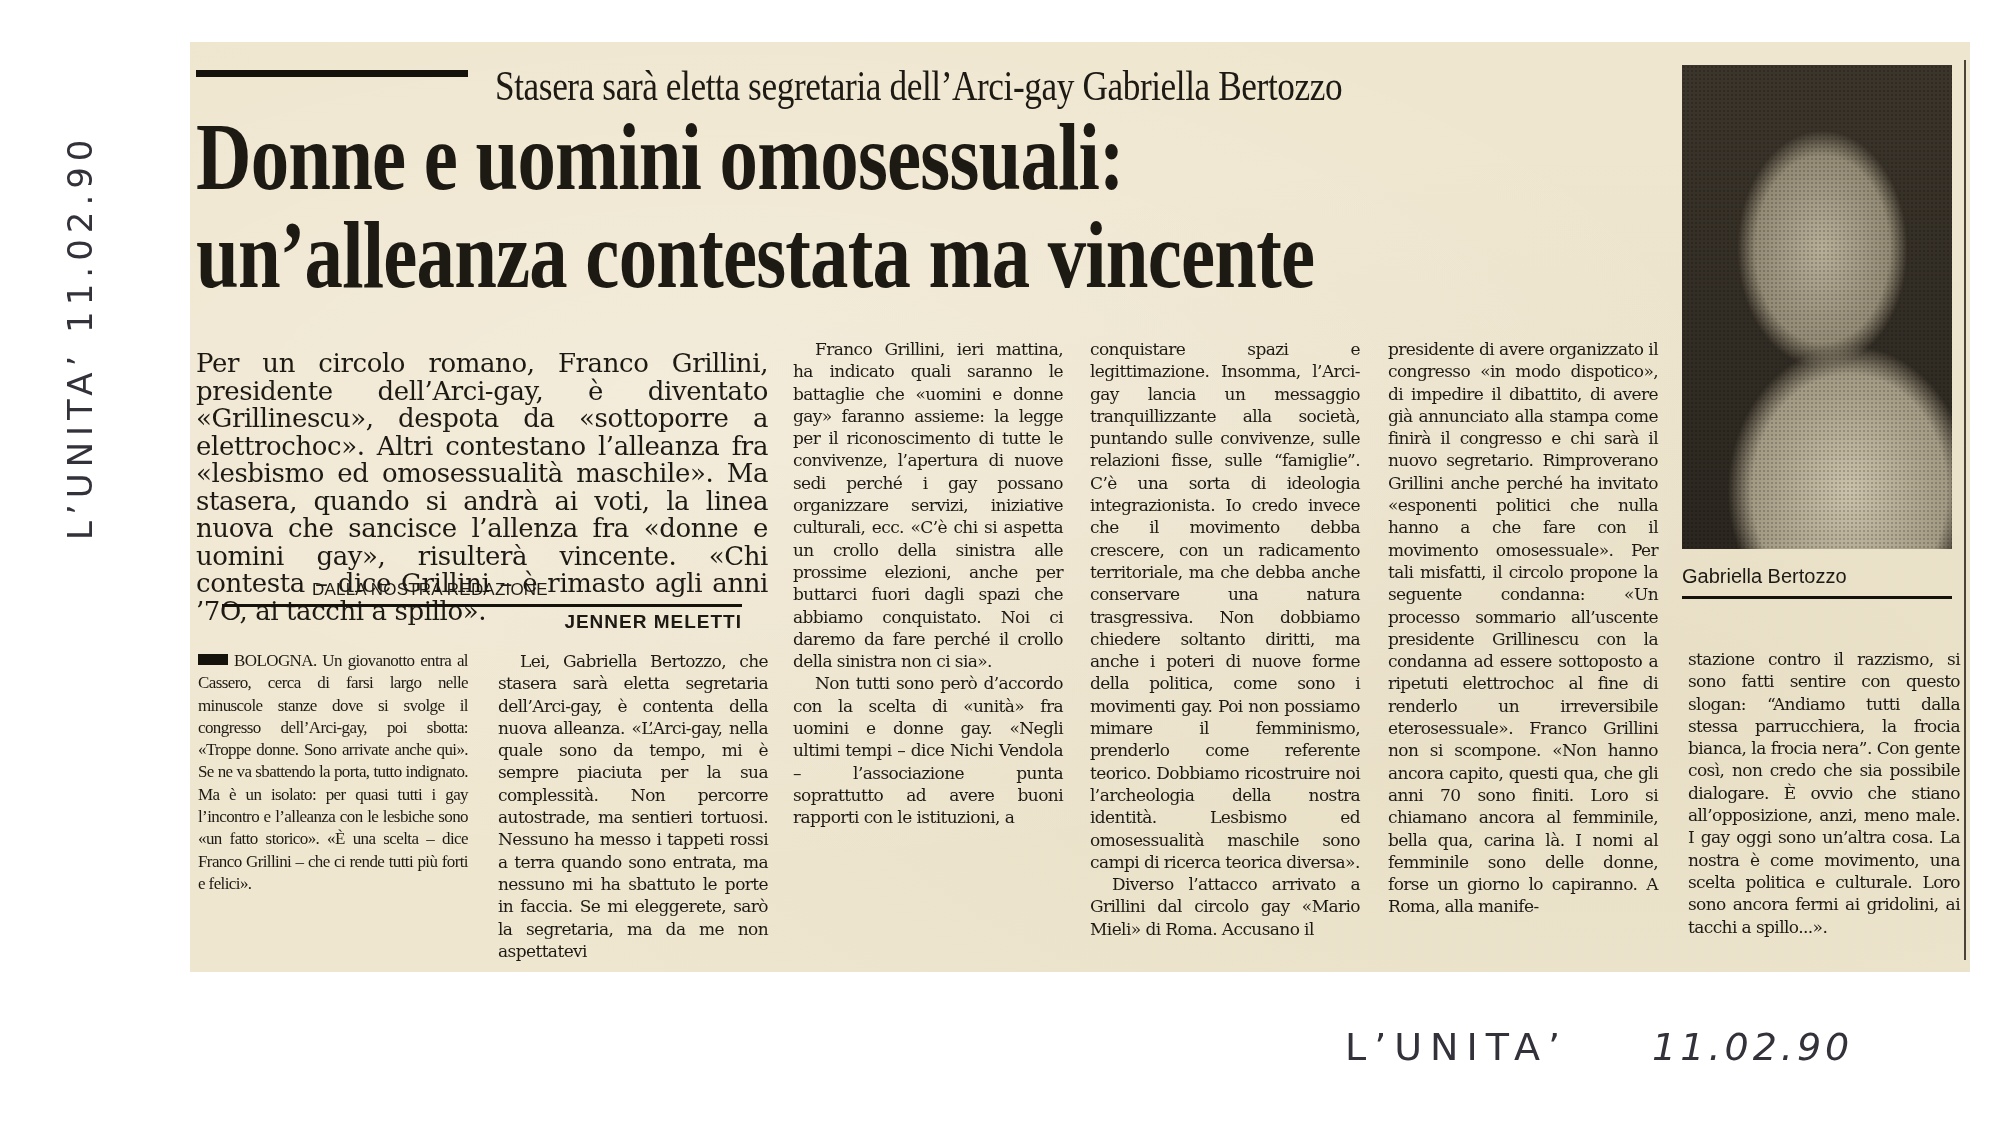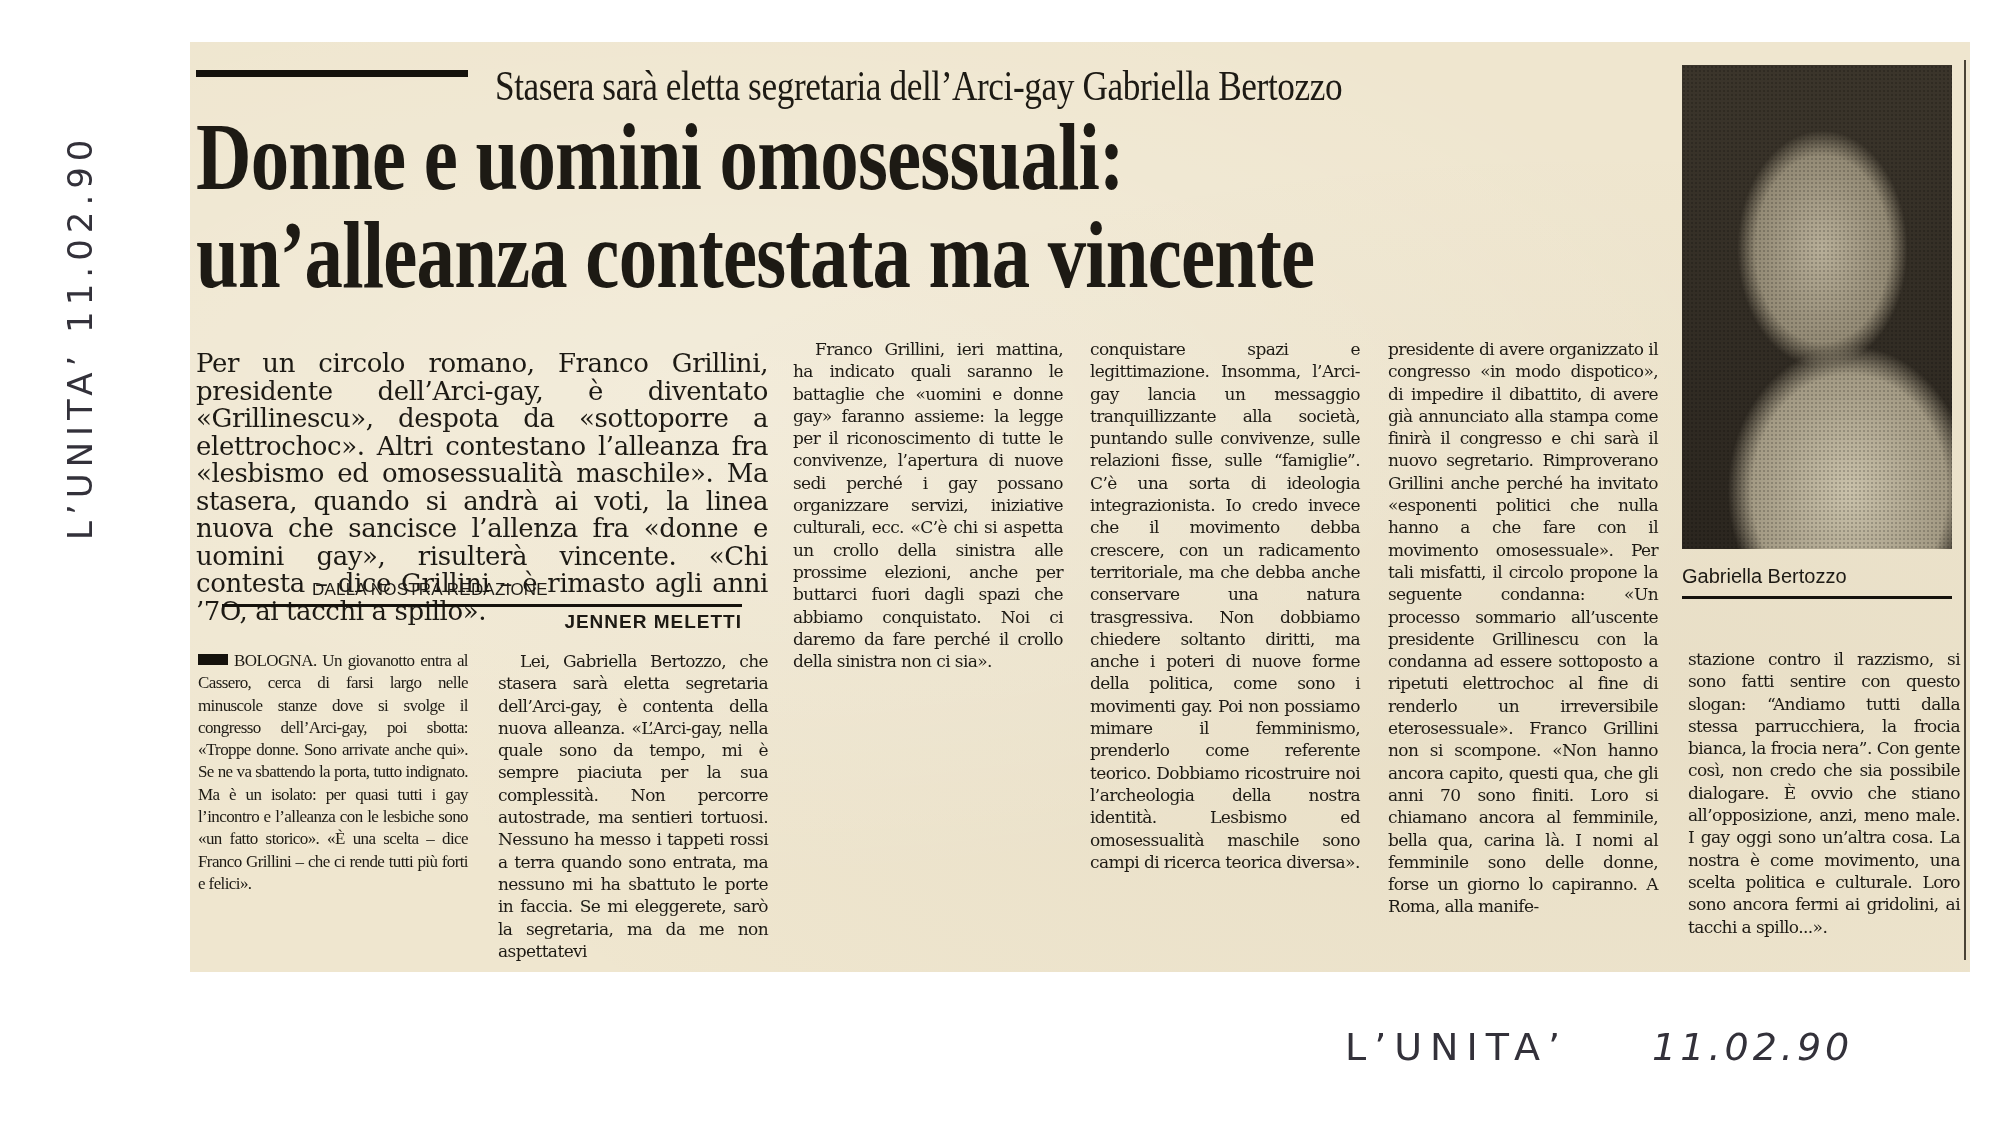--- a/index.html
+++ b/index.html
@@ -92,24 +92,26 @@
 <div class="col col1">
   <p><span class="sq"></span><span>BOLOGNA. Un giovanotto entra al Cassero, cerca di farsi largo nelle minuscole stanze dove si svolge il congresso dell’Arci-gay, poi sbotta: «Troppe donne. Sono arrivate anche qui». Se ne va sbattendo la porta, tutto indignato. Ma è un isolato: per quasi tutti i gay l’incontro e l’alleanza con le lesbiche sono «un fatto storico». «È una scelta – dice Franco Grillini – che ci rende tutti più forti e felici».</span></p>
 </div>
 
 <div class="col col2">
   <p class="indent">Lei, Gabriella Bertozzo, che stasera sarà eletta segretaria dell’Arci-gay, è contenta della nuova alleanza. «L’Arci-gay, nella quale sono da tempo, mi è sempre piaciuta per la sua complessità. Non percorre autostrade, ma sentieri tortuosi. Nessuno ha messo i tappeti rossi a terra quando sono entrata, ma nessuno mi ha sbattuto le porte in faccia. Se mi eleggerete, sarò la segretaria, ma da me non aspettatevi</p>
 </div>
 
 <div class="col col3">
   <p class="indent">Franco Grillini, ieri mattina, ha indicato quali saranno le battaglie che «uomini e donne gay» faranno assieme: la legge per il riconoscimento di tutte le convivenze, l’apertura di nuove sedi perché i gay possano organizzare servizi, iniziative culturali, ecc. «C’è chi si aspetta un crollo della sinistra alle prossime elezioni, anche per buttarci fuori dagli spazi che abbiamo conquistato. Noi ci daremo da fare perché il crollo della sinistra non ci sia».</p>
+  <p class="indent">Non tutti sono però d’accordo con la scelta di «unità» fra uomini e donne gay. «Negli ultimi tempi – dice Nichi Vendola – l’associazione punta soprattutto ad avere buoni rapporti con le istituzioni, a</p>
 </div>
 
 <div class="col col4">
   <p>conquistare spazi e legittimazione. Insomma, l’Arci-gay lancia un messaggio tranquillizzante alla società, puntando sulle convivenze, sulle relazioni fisse, sulle “famiglie”. C’è una sorta di ideologia integrazionista. Io credo invece che il movimento debba crescere, con un radicamento territoriale, ma che debba anche conservare una natura trasgressiva. Non dobbiamo chiedere soltanto diritti, ma anche i poteri di nuove forme della politica, come sono i movimenti gay. Poi non possiamo mimare il femminismo, prenderlo come referente teorico. Dobbiamo ricostruire noi l’archeologia della nostra identità. Lesbismo ed omosessualità maschile sono campi di ricerca teorica diversa».</p>
+  <p class="indent">Diverso l’attacco arrivato a Grillini dal circolo gay «Mario Mieli» di Roma. Accusano il</p>
 </div>
 
 <div class="col col5">
   <p>presidente di avere organizzato il congresso «in modo dispotico», di impedire il dibattito, di avere già annunciato alla stampa come finirà il congresso e chi sarà il nuovo segretario. Rimproverano Grillini anche perché ha invitato «esponenti politici che nulla hanno a che fare con il movimento omosessuale». Per tali misfatti, il circolo propone la seguente condanna: «Un processo sommario all’uscente presidente Grillinescu con la condanna ad essere sottoposto a ripetuti elettrochoc al fine di renderlo un irreversibile eterosessuale». Franco Grillini non si scompone. «Non hanno ancora capito, questi qua, che gli anni 70 sono finiti. Loro si chiamano ancora al femminile, bella qua, carina là. I nomi al femminile sono delle donne, forse un giorno lo capiranno. A Roma, alla manife-</p>
 </div>
 
 <div class="photo">
   <div class="photo-dot"></div>
 </div>
 <div class="caption">Gabriella Bertozzo</div>

